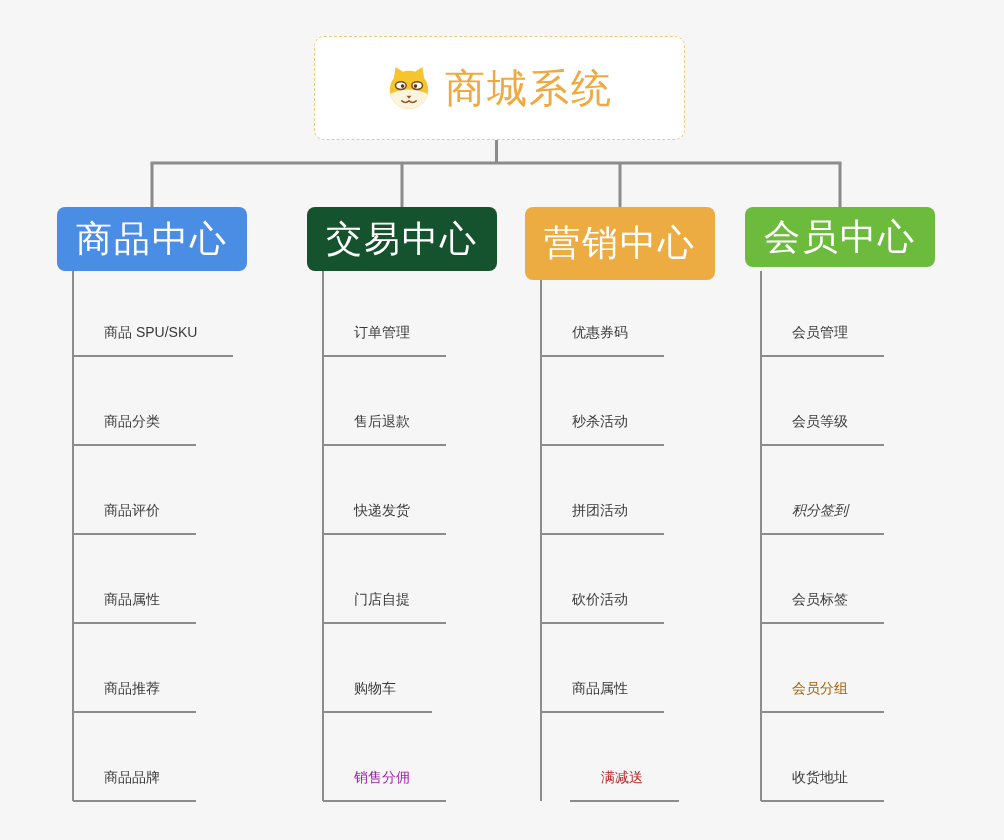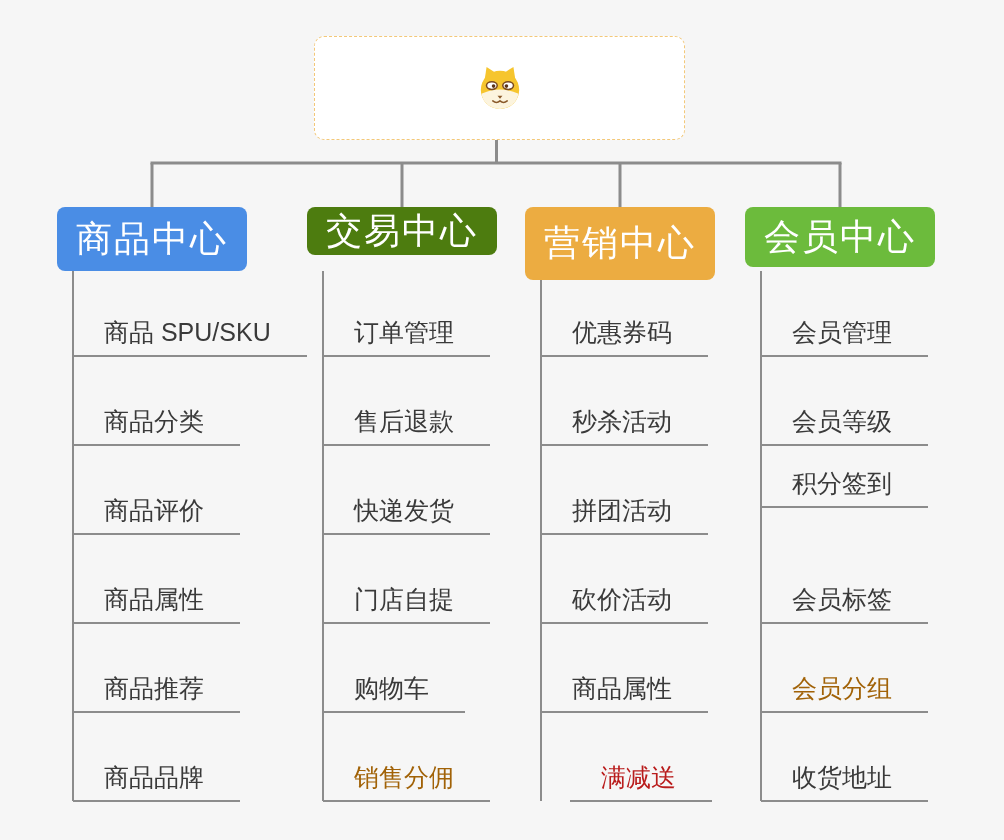--- a/index.html
+++ b/index.html
@@ -11,21 +11,21 @@
     border-radius:10px;display:flex;align-items:center;justify-content:center;
     gap:13px;box-sizing:border-box;
   }
   #root-label{font-size:40px;letter-spacing:2px;font-weight:500;}
   .branch-box{
     position:absolute;border-radius:8px;display:flex;align-items:center;
     justify-content:center;color:#ffffff;font-size:36px;letter-spacing:2px;
     box-sizing:border-box;
   }
   .child-item{
-    position:absolute;font-size:25px;line-height:29px;white-space:nowrap;
+    position:absolute;font-size:14px;line-height:29px;white-space:nowrap;
     padding:0 36px 8px 31px;border-bottom:2px solid #8C8C8C;
   }
 </style>
 </head>
 <body>
 
 <div id="canvas" style="width: 1004px; height: 840px; background: rgb(246, 246, 246);">
 
   <svg id="connectors" aria-hidden="true" viewBox="0 0 1004 840">
       <line x1="496.5" y1="140" x2="496.5" y2="163" stroke="#8C8C8C" stroke-width="3"></line>
@@ -48,54 +48,55 @@
         <circle cx="24" cy="26" r="20" fill="#F6C52E"></circle>
         <path d="M4.6 30 Q24 21 43.4 30 Q40.5 44.5 24 46 Q7.5 44.5 4.6 30 Z" fill="#FCF4DE"></path>
         <ellipse cx="15.5" cy="21.5" rx="5.6" ry="4" fill="#ffffff" stroke="#7A4A21" stroke-width="1.6"></ellipse>
         <ellipse cx="32.5" cy="21.5" rx="5.6" ry="4" fill="#ffffff" stroke="#7A4A21" stroke-width="1.6"></ellipse>
         <circle cx="17.3" cy="22" r="1.9" fill="#5C3317"></circle>
         <circle cx="30.7" cy="22" r="1.9" fill="#5C3317"></circle>
         <path d="M21.4 32 h5.2 l-2.6 3.2 Z" fill="#8A5A2B"></path>
         <path d="M16.5 37.5 q3.8 3.2 7.5 0 q3.7 3.2 7.5 0" stroke="#8A5A2B" stroke-width="1.7" fill="none" stroke-linecap="round"></path>
       </svg>
     </span>
+    <span id="root-label" style="color: rgb(239, 169, 63);">商城系统</span>
   </div>
 
   <div id="branches">
       <div class="branch-box" style="left: 57px; top: 207px; width: 190px; height: 64px; background: rgb(74, 141, 229);">
         <span>商品中心</span>
       </div>
       <div class="child-item" style="left: 73px; top: 318px; color: rgb(58, 58, 58); border-bottom-color: rgb(140, 140, 140);">商品 SPU/SKU</div>
       <div class="child-item" style="left: 73px; top: 407px; color: rgb(58, 58, 58); border-bottom-color: rgb(140, 140, 140);">商品分类</div>
       <div class="child-item" style="left: 73px; top: 496px; color: rgb(58, 58, 58); border-bottom-color: rgb(140, 140, 140);">商品评价</div>
       <div class="child-item" style="left: 73px; top: 585px; color: rgb(58, 58, 58); border-bottom-color: rgb(140, 140, 140);">商品属性</div>
       <div class="child-item" style="left: 73px; top: 674px; color: rgb(58, 58, 58); border-bottom-color: rgb(140, 140, 140);">商品推荐</div>
       <div class="child-item" style="left: 73px; top: 763px; color: rgb(58, 58, 58); border-bottom-color: rgb(140, 140, 140);">商品品牌</div>
-      <div class="branch-box" style="left: 307px; top: 207px; width: 190px; height: 48px; background: #4d7c0f;">
+      <div class="branch-box" style="left: 307px; top: 207px; width: 190px; height: 64px; background: #14532d;">
         <span>交易中心</span>
       </div>
       <div class="child-item" style="left: 323px; top: 318px; color: rgb(58, 58, 58); border-bottom-color: rgb(140, 140, 140);">订单管理</div>
       <div class="child-item" style="left: 323px; top: 407px; color: rgb(58, 58, 58); border-bottom-color: rgb(140, 140, 140);">售后退款</div>
       <div class="child-item" style="left: 323px; top: 496px; color: rgb(58, 58, 58); border-bottom-color: rgb(140, 140, 140);">快递发货</div>
       <div class="child-item" style="left: 323px; top: 585px; color: rgb(58, 58, 58); border-bottom-color: rgb(140, 140, 140);">门店自提</div>
       <div class="child-item" style="left: 323px; top: 674px; color: rgb(58, 58, 58); border-bottom-color: rgb(140, 140, 140);">购物车</div>
-      <div class="child-item" style="left: 323px; top: 763px; color: #a16207; border-bottom-color: rgb(140, 140, 140);">销售分佣</div>
+      <div class="child-item" style="left: 323px; top: 763px; color: #a21caf; border-bottom-color: rgb(140, 140, 140);">销售分佣</div>
       <div class="branch-box" style="left: 525px; top: 207px; width: 190px; height: 73px; background: rgb(236, 172, 65);">
         <span>营销中心</span>
       </div>
       <div class="child-item" style="left: 541px; top: 318px; color: rgb(58, 58, 58); border-bottom-color: rgb(140, 140, 140);">优惠券码</div>
       <div class="child-item" style="left: 541px; top: 407px; color: rgb(58, 58, 58); border-bottom-color: rgb(140, 140, 140);">秒杀活动</div>
       <div class="child-item" style="left: 541px; top: 496px; color: rgb(58, 58, 58); border-bottom-color: rgb(140, 140, 140);">拼团活动</div>
       <div class="child-item" style="left: 541px; top: 585px; color: rgb(58, 58, 58); border-bottom-color: rgb(140, 140, 140);">砍价活动</div>
       <div class="child-item" style="left: 541px; top: 674px; color: rgb(58, 58, 58); border-bottom-color: rgb(140, 140, 140);">商品属性</div>
       <div class="child-item" style="left: 570px; top: 763px; color: #b91c1c; border-bottom-color: rgb(140, 140, 140);">满减送</div>
       <div class="branch-box" style="left: 745px; top: 207px; width: 190px; height: 60px; background: rgb(108, 187, 60);">
         <span>会员中心</span>
       </div>
       <div class="child-item" style="left: 761px; top: 318px; color: rgb(58, 58, 58); border-bottom-color: rgb(140, 140, 140);">会员管理</div>
       <div class="child-item" style="left: 761px; top: 407px; color: rgb(58, 58, 58); border-bottom-color: rgb(140, 140, 140);">会员等级</div>
-      <div class="child-item" style="left: 761px; top: 469px; color: rgb(58, 58, 58); border-bottom-color: rgb(140, 140, 140);">积分签到</div>
+      <div class="child-item" style="left: 761px; top: 496px; color: rgb(58, 58, 58); border-bottom-color: rgb(140, 140, 140); font-style: italic;">积分签到</div>
       <div class="child-item" style="left: 761px; top: 585px; color: rgb(58, 58, 58); border-bottom-color: rgb(140, 140, 140);">会员标签</div>
       <div class="child-item" style="left: 761px; top: 674px; color: #a16207; border-bottom-color: rgb(140, 140, 140);">会员分组</div>
       <div class="child-item" style="left: 761px; top: 763px; color: rgb(58, 58, 58); border-bottom-color: rgb(140, 140, 140);">收货地址</div>
     </div>
 
 </div>
 
 </body></html>

